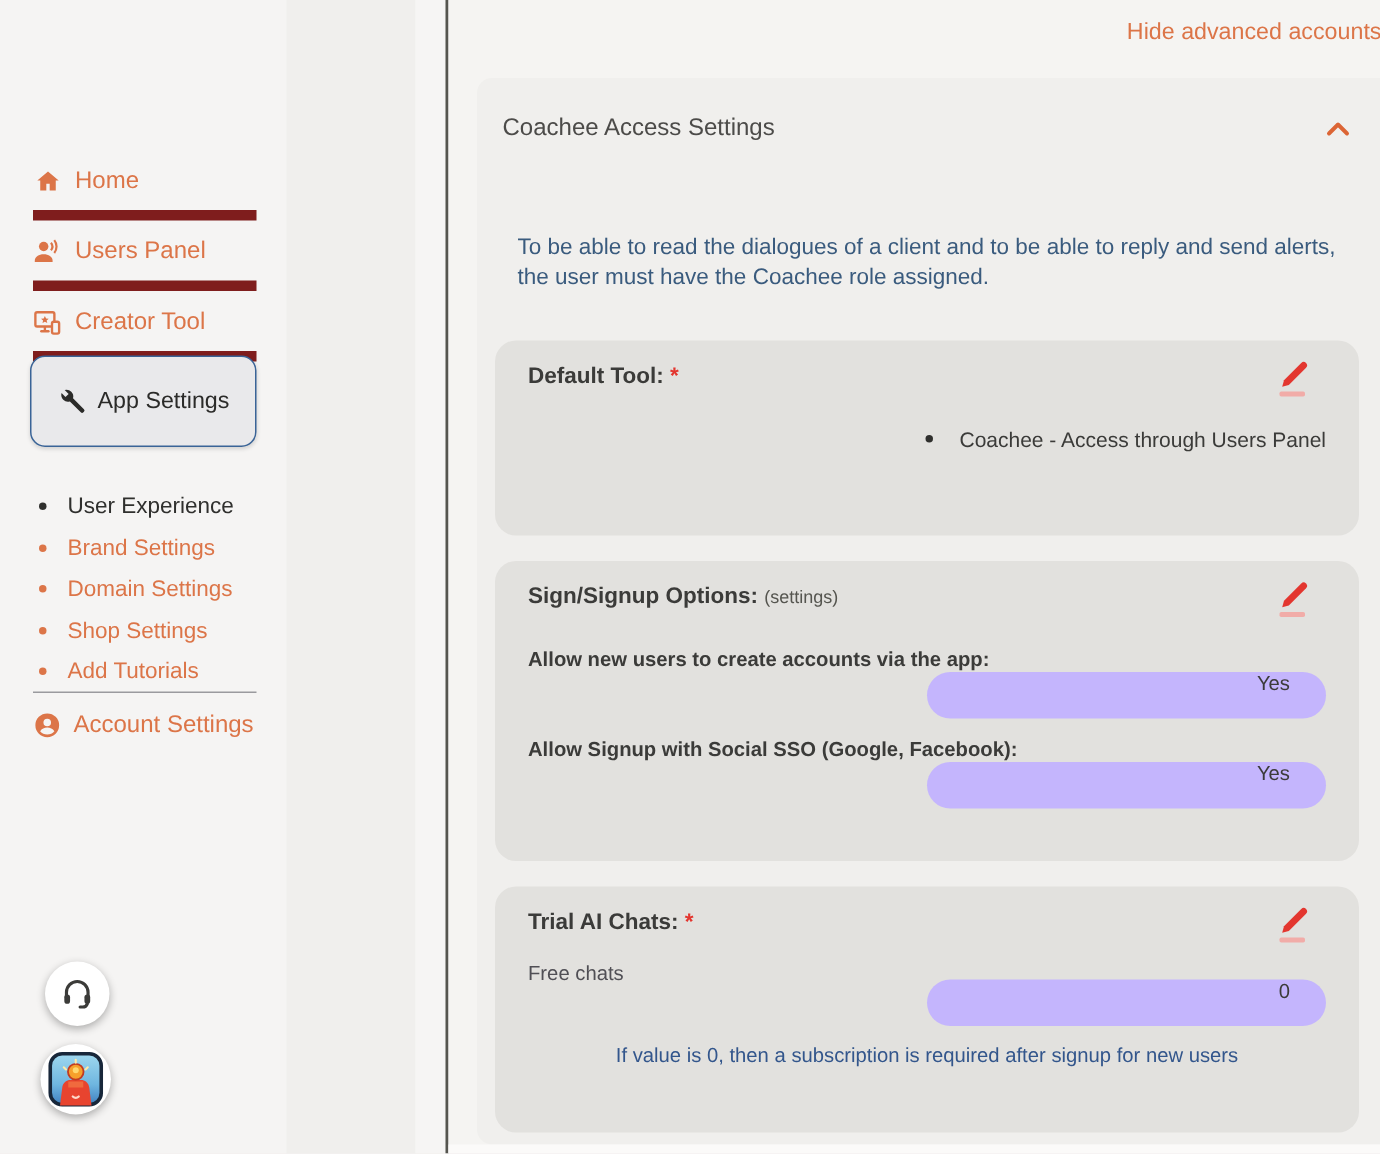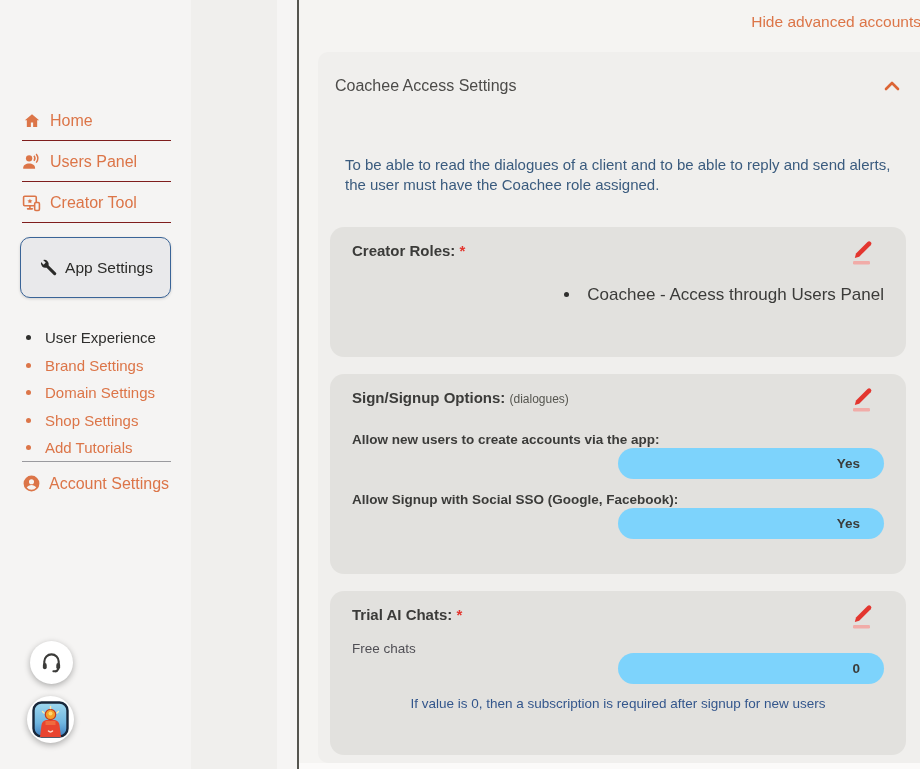--- a/index.html
+++ b/index.html
@@ -14,21 +14,21 @@
   .sidebar { position:absolute; left:0; top:0; width:191px; height:769px; background:#f5f4f3; }
   .gray-strip { position:absolute; left:191px; top:0; width:86px; height:769px; background:#f0efed; }
   .light-strip { position:absolute; left:277px; top:0; width:20px; height:769px; background:#f6f5f4; }
   .vline { position:absolute; left:297px; top:0; width:2px; height:769px; background:#55554f; }
   .main { position:absolute; left:299px; top:0; width:621px; height:769px; background:#f5f4f2; }
   .bottom-strip { position:absolute; left:299px; top:763px; width:621px; height:6px; background:#fbfaf9; }
 
   
   .nav { position:absolute; left:22px; top:100px; width:149px; }
   .nav-item { display:flex; align-items:center; gap:9px; padding:11px 0 10px 0;
-              border-bottom:1px solid #7f1d1d; cursor:pointer; }
+              border-bottom:7px solid #7f1d1d; cursor:pointer; }
   .nav-item .lbl { font-size:16px; color:#dc7548; }
   .nav-icon { width:19px; height:19px; flex:0 0 19px; display:inline-flex; align-items:center; justify-content:center; }
 
   .app-btn { position:absolute; left:20px; top:237px; width:151px; height:61px;
              border:1.5px solid #3a6497; border-radius:10px; background:#e9e9eb;
              display:flex; align-items:center; justify-content:center; gap:8px;
              box-shadow:0 1px 3px rgba(0,0,0,0.15); cursor:pointer; }
   .app-btn .lbl { font-size:15.5px; color:#2b2b29; }
 
   .sublist { position:absolute; left:22px; top:324px; width:149px; }
@@ -68,31 +68,31 @@
   .sec-1 { margin-top:31px; height:130px; }
   .sec-2 { margin-top:17px; height:200px; }
   .sec-3 { margin-top:17px; height:164px; }
 
   .sec-label-row { position:absolute; left:22px; top:15px; font-size:15px; font-weight:bold; color:#3b3b39; }
   .req { color:#e3362f; font-weight:bold; }
   .optional { font-size:12px; font-weight:normal; color:#55554f; }
   .edit-btn { position:absolute; right:32px; top:9px; width:26px; height:30px; cursor:pointer; }
 
   .role-list { position:absolute; right:22px; top:58px; text-align:right; }
-  .role-item { font-size:17px; color:#3b3b39; display:flex; align-items:center; gap:18px; }
+  .role-item { font-size:14px; color:#3b3b39; display:flex; align-items:center; gap:18px; }
   .role-item .dot { width:5px; height:5px; border-radius:50%; background:#2f2f2d; }
 
   .field-label { position:absolute; left:22px; font-size:13.5px; font-weight:bold; color:#3b3b39;text-align:right; }
   .fl-1 { top:58px; }
   .fl-2 { top:118px; }
   .field-label.thin { font-weight:normal; color:#504f55; }
 
   .pill { position:absolute; right:22px; width:266px; height:31px; border-radius:16px;
-          background:#7dd3fc; display:flex; align-items:center; justify-content:flex-end;
-          padding-right:24px; font-size:13.5px; color:#3b3b39;font-weight:bold; }
+          background:#c4b5fd; display:flex; justify-content:flex-end;
+          padding-right:24px; font-size:13.5px; color:#3b3b39; }
   .p-1 { top:74px; }
   .p-2 { top:134px; }
   .p-3 { top:62px; }
 
   .sec-note { position:absolute; left:0; right:0; top:105px; text-align:center;
               font-size:13.5px; color:#33568c; }
 </style>
 </head>
 <body>
 
@@ -225,21 +225,21 @@
               <path d="M2 8 8 2l6 6"></path>
             </svg>
         </span>
       </div>
     </div>
 
     <div class="card-desc">To be able to read the dialogues of a client and to be able to reply and send alerts, the user must have the Coachee role assigned.</div>
 
     <div class="section sec-1">
       <div class="sec-label-row">
-        <span>Creator Roles:</span>
+        <span>Default Tool:</span>
         <span class="req">*</span>
       </div>
       <div class="edit-btn">
         <span style="display:inline-flex">
           <svg width="26" height="30" viewBox="0 0 26 30">
             <path d="M8 17.5 19.5 6a2.3 2.3 0 0 1 3.2 0 2.3 2.3 0 0 1 0 3.2L11.2 20.7l-4.4 1.2z" fill="#e3362f"></path>
             <rect x="5" y="25" width="17" height="3.4" rx="1.2" fill="#f1aca8"></rect>
           </svg>
         </span>
       </div>
@@ -247,21 +247,21 @@
         <div class="role-item">
           <span class="dot"></span>
           <span>Coachee - Access through Users Panel</span>
         </div>
       </div>
     </div>
 
     <div class="section sec-2">
       <div class="sec-label-row">
         <span>Sign/Signup Options:</span>
-        <span class="optional">(dialogues)</span>
+        <span class="optional">(settings)</span>
       </div>
       <div class="edit-btn">
         <span style="display:inline-flex">
           <svg width="26" height="30" viewBox="0 0 26 30">
             <path d="M8 17.5 19.5 6a2.3 2.3 0 0 1 3.2 0 2.3 2.3 0 0 1 0 3.2L11.2 20.7l-4.4 1.2z" fill="#e3362f"></path>
             <rect x="5" y="25" width="17" height="3.4" rx="1.2" fill="#f1aca8"></rect>
           </svg>
         </span>
       </div>
       <div class="field-label fl-1">Allow new users to create accounts via the app:</div>

